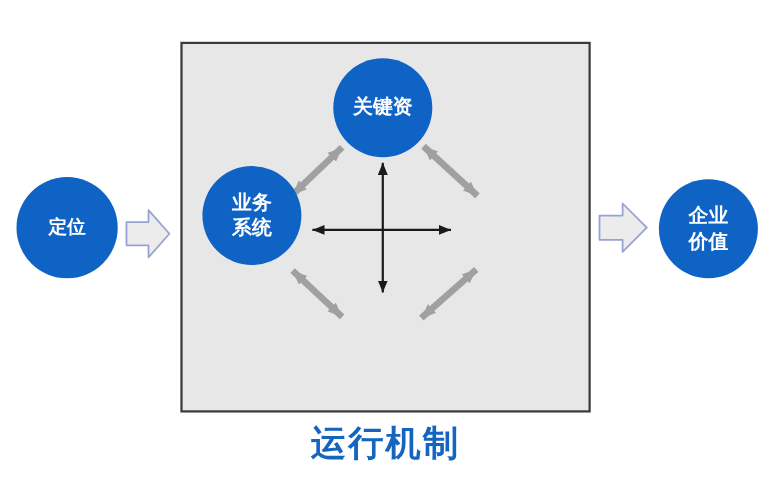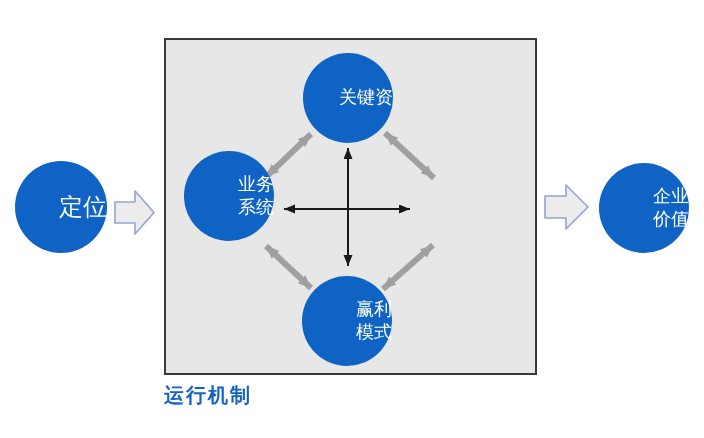--- a/index.html
+++ b/index.html
@@ -7,29 +7,29 @@
     position:relative;width:704px;height:438px;background:#ffffff;overflow:hidden;
     font-family:"Liberation Sans","DejaVu Sans",sans-serif;
   }
   .mech-box{
     position:absolute;left:164px;top:38px;width:369px;height:333px;
     background:#e7e7e7;border:2px solid #3a3a3a;
   }
   .arrow-layer{position:absolute;left:0;top:0;width:704px;height:438px;pointer-events:none;}
   .node{
     position:absolute;border-radius:50%;background:#0e63c5;color:#ffffff;
-    display:flex;flex-direction:column;align-items:flex-end;justify-content:center;
-    text-align:center;font-weight:normal;line-height:1.28;
+    display:flex;flex-direction:column;align-items:center;justify-content:center;
+    text-align:center;font-weight:bold;line-height:1.28;
   }
   .node span{display:block;}
   .node-inner{width:90px;height:90px;font-size:18px;}
-  .node-outer{font-size:24px;}
+  .node-outer{font-size:17px;}
   .mech-label{
-    position:absolute;left:164px;top:382px;width:373px;text-align:left;
-    color:#1565c0;font-size:20px;font-weight:bold;letter-spacing:2px;
+    position:absolute;left:164px;top:382px;width:373px;text-align:center;
+    color:#1565c0;font-size:32px;font-weight:bold;letter-spacing:2px;
   }
 </style>
 </head>
 <body>
 
 <div class="canvas">
 
   <div class="mech-box"></div>
 
   <svg class="arrow-layer" width="704" height="438" viewBox="0 0 704 438" xmlns="http://www.w3.org/2000/svg">
@@ -67,24 +67,20 @@
   <div class="node node-inner" style="left:303px;top:53px;">
     <span>关键资</span>
   </div>
 
   <div class="node node-inner" style="left:184px;top:151px;">
     <span>业务</span>
     <span>系统</span>
   </div>
 
 
-  <div class="node node-inner" style="left:302px;top:276px;">
-    <span>赢利</span>
-    <span>模式</span>
-  </div>
 
   <div class="node node-inner" style="left:599px;top:163px;">
     <span>企业</span>
     <span>价值</span>
   </div>
 
   <div class="mech-label">运行机制</div>
 </div>
 
 </body></html>

